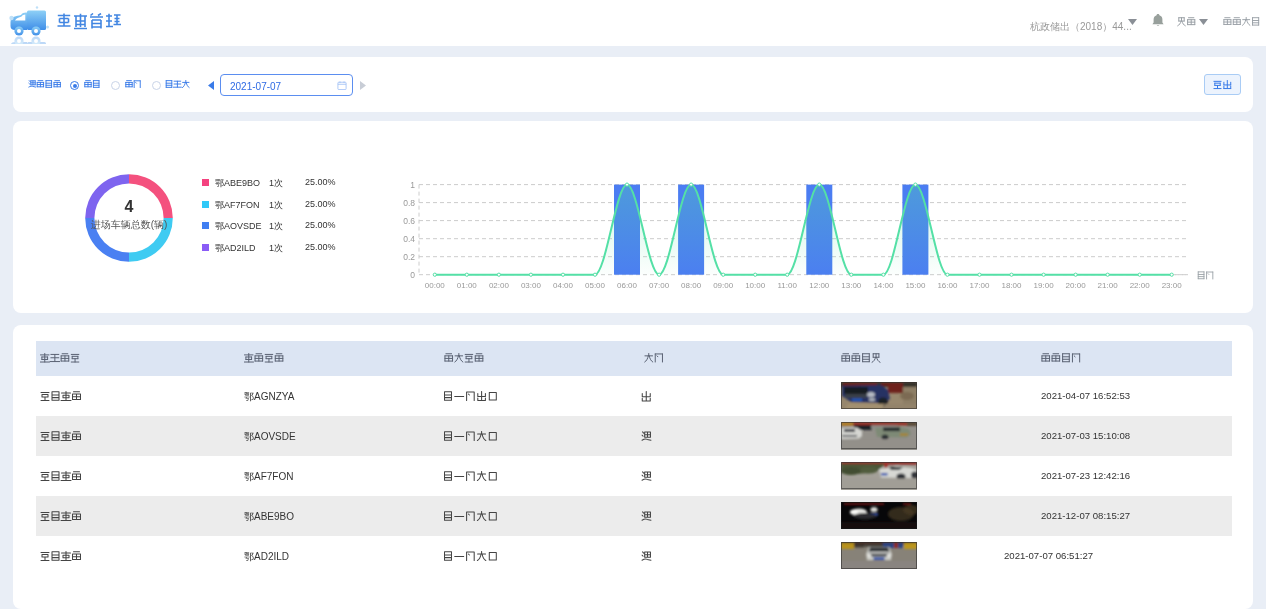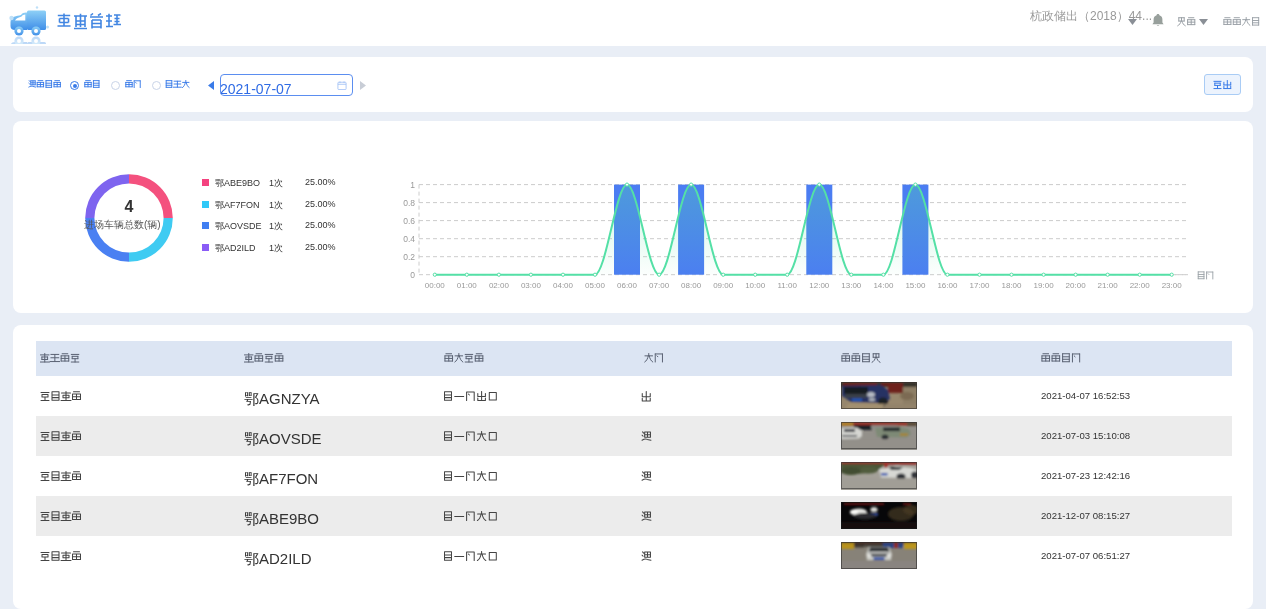--- a/index.html
+++ b/index.html
@@ -2,21 +2,21 @@
 <html><head><meta charset="utf-8"><title>车辆管理</title>
 <style>
 *{margin:0;padding:0;box-sizing:border-box}
 html,body{width:1266px;height:609px;font-family:"Liberation Sans",sans-serif;background:#e9eef6;overflow:hidden}
 .abs{position:absolute}
 .panel{position:absolute;left:13px;width:1240px;background:#fff;border-radius:8px}
 .gl{stroke:#ccc;stroke-width:1;stroke-dasharray:4,3;fill:none}
 .yl{font-size:8.5px;fill:#999;text-anchor:end;font-family:"Liberation Sans",sans-serif}
 .xl{font-size:8px;fill:#999;text-anchor:middle;font-family:"Liberation Sans",sans-serif}
 .lgt{font-size:9px;color:#333}
-.ctp{font-size:15px;color:#333;white-space:nowrap}
+.ctp{font-size:10px;color:#333;white-space:nowrap}
 .cts{font-size:9.6px;color:#333;white-space:nowrap}
 </style></head>
 <body>
 
 <div class="abs" style="left:0;top:0;width:1266px;height:46px;background:#fff"></div>
 <svg class="abs" style="left:7px;top:6px" width="42" height="38" viewBox="0 0 42 38">
 <defs>
       <linearGradient id="tg" x1="0" y1="0" x2="0" y2="1">
         <stop offset="0" stop-color="#8ed0f6"></stop>
         <stop offset="1" stop-color="#3f8ee8"></stop>
@@ -44,21 +44,21 @@
 </g>
   </svg>
 <svg class="abs" style="left:57px;top:13px" width="64" height="17" viewBox="0 0 64 17">
 <g stroke="#4286e2" stroke-width="1.6" fill="none">
 <path d="M0.8,2.5 H13.2 M7,0.5 V13 M2.5,5.5 H11.5 M2.5,9.5 H11.5 M2.5,5.5 V9.5 M11.5,5.5 V9.5 M0.5,13 H13.5"></path>
 <path d="M17,3 H30 M19,3 V14 M23.5,0.8 V14 M28,3 V14 M19,8 H28 M19,11.5 H28 M17,15.5 H30"></path>
 <path d="M33.5,2.5 L36,0.5 M41,2.5 L44,0.5 M33,4 H46 M35,7 H44 M35,7 V15.5 M35,10.5 H44 M35,14 H44 M44,7 V15.5"></path>
 <path d="M49,3 H55 M52,0.8 V14 M49,8 H55 M49,13.5 H56 M57,2 H63.5 M60,2 V11 M57.5,5.5 H62.5 M57.5,8.5 H62.5 M56.5,11.5 H64"></path>
 </g>
   </svg>
-<span class="abs" style="left:1030px;top:8px;font-size:12px;color:#999">杭政储出（2018）44...</span>
+<span class="abs" style="left:1030px;top:20px;font-size:10px;color:#999">杭政储出（2018）44...</span>
 <svg class="abs" style="left:1128px;top:19px" width="9" height="6" viewBox="0 0 9 6">
     <path d="M0,0 L9,0 L4.5,6 Z" fill="#8a8f96"></path>
   </svg>
 <svg class="abs" style="left:1152px;top:14px" width="12" height="13" viewBox="0 0 12 13">
     <path d="M6,0 C6.8,0 7.4,0.5 7.4,1.2 C9.4,1.8 10.4,3.4 10.4,5.4 L10.4,8.6 L11.6,10.2 L0.4,10.2 L1.6,8.6 L1.6,5.4 C1.6,3.4 2.6,1.8 4.6,1.2 C4.6,0.5 5.2,0 6,0 Z" fill="#98a09c"></path>
     <path d="M4.7,11 A1.5,1.5 0 0 0 7.3,11 Z" fill="#98a09c"></path>
   </svg>
 <svg class="abs" style="left:1177px;top:17px" width="21" height="12" viewBox="1177 17 21 12">
     <path d="M1178.80 17.72H1184.20M1178.80 17.72V21.05M1184.20 17.72V21.05M1178.80 21.05H1184.20M1181.50 17.72V21.05M1181.05 21.05C1180.60 23.30 1179.25 25.10 1177.72 25.82M1181.95 21.05C1182.40 23.30 1183.75 25.10 1185.28 25.82M1188.50 17.72H1193.90M1187.60 19.70H1194.80M1187.60 19.70V24.65M1194.80 19.70V24.65M1187.60 22.13H1194.80M1187.60 24.65H1194.80M1191.20 19.70V24.65" stroke="#9aa0a6" stroke-width="1.0" fill="none" stroke-linecap="round"></path>
   </svg>
@@ -83,21 +83,21 @@
     <path d="M126.60 80.64H131.40M125.80 82.40H132.20M125.80 82.40V86.80M132.20 82.40V86.80M125.80 84.56H132.20M125.80 86.80H132.20M129.00 82.40V86.80M134.16 80.80V87.60M134.16 80.80H140.24M140.24 80.80V87.60M135.60 82.40L136.40 83.20" stroke="#3a7be8" stroke-width="0.95" fill="none" stroke-linecap="round"></path>
   </svg>
 <span class="abs" style="left:152px;top:81px;width:9px;height:9px;border:1px solid #c9d4e8;border-radius:50%;background:#fff"></span>
 <svg class="abs" style="left:165px;top:80px" width="27" height="11" viewBox="165 80 27 11">
     <path d="M166.20 80.64H171.80M166.20 80.64V87.36M171.80 80.64V87.36M166.20 83.20H171.80M166.20 85.28H171.80M166.20 87.36H171.80M174.04 81.20H180.76M174.04 84.00H180.76M173.40 87.20H181.40M177.40 81.20V87.20M185.80 80.40V82.40M182.60 82.40H189.00M185.40 82.40C185.00 84.80 183.80 86.80 182.44 87.60M186.20 82.40C186.60 84.80 187.80 86.80 189.16 87.60" stroke="#3a7be8" stroke-width="0.95" fill="none" stroke-linecap="round"></path>
   </svg>
 <svg class="abs" style="left:208px;top:81px" width="6" height="9" viewBox="0 0 6 9">
     <path d="M6,0 L6,9 L0,4.5 Z" fill="#3a7be8"></path>
   </svg>
 <div class="abs" style="left:220px;top:74px;width:133px;height:22px;border:1px solid #5b8ef0;border-radius:4px;background:#fff"></div>
-<span class="abs" style="left:220px;top:81px;font-size:14px;color:#2f6be4">2021-07-07</span>
+<span class="abs" style="left:230px;top:81px;font-size:10px;color:#2f6be4">2021-07-07</span>
 <svg class="abs" style="left:337px;top:81px" width="10" height="9" viewBox="0 0 11 11">
     <rect x="0.5" y="1.5" width="10" height="9" rx="1" fill="none" stroke="#9dbef5" stroke-width="1"></rect>
     <line x1="0.5" y1="4" x2="10.5" y2="4" stroke="#9dbef5" stroke-width="1"></line>
     <line x1="3" y1="0.5" x2="3" y2="2.5" stroke="#9dbef5" stroke-width="1"></line>
     <line x1="8" y1="0.5" x2="8" y2="2.5" stroke="#9dbef5" stroke-width="1"></line>
   </svg>
 <svg class="abs" style="left:360px;top:81px" width="6" height="9" viewBox="0 0 6 9">
     <path d="M0,0 L0,9 L6,4.5 Z" fill="#c8cdd6"></path>
   </svg>
 <div class="abs" style="left:1204px;top:74px;width:37px;height:21px;background:#ecf3fd;border:1px solid #a9ccf5;border-radius:3px"></div>
@@ -106,21 +106,21 @@
   </svg>
 
 <div class="panel" style="top:121px;height:192px"></div>
 <svg class="abs" style="left:85px;top:174px" width="88" height="88" viewBox="85 174 88 88">
     <path d="M129.0,174.2A43.8,43.8 0 0 1 172.8,218.0L163.6,218.0A34.6,34.6 0 0 0 129.0,183.4Z" fill="#f4517e"></path>
     <path d="M172.8,218.0A43.8,43.8 0 0 1 129.0,261.8L129.0,252.6A34.6,34.6 0 0 0 163.6,218.0Z" fill="#3fcbf2"></path>
     <path d="M129.0,261.8A43.8,43.8 0 0 1 85.2,218.0L94.4,218.0A34.6,34.6 0 0 0 129.0,252.6Z" fill="#4a80f2"></path>
     <path d="M85.2,218.0A43.8,43.8 0 0 1 129.0,174.2L129.0,183.4A34.6,34.6 0 0 0 94.4,218.0Z" fill="#7e64ef"></path>
   </svg>
 <span class="abs" style="left:99px;top:198px;width:60px;text-align:center;font-size:16px;font-weight:bold;color:#333">4</span>
-<span class="abs" style="left:84px;top:218px;width:90px;text-align:left;font-size:10px;color:#555;white-space:nowrap">进场车辆总数(辆)</span>
+<span class="abs" style="left:84px;top:218px;width:90px;text-align:center;font-size:10px;color:#555;white-space:nowrap">进场车辆总数(辆)</span>
 <div class="abs" style="left:202px;top:179px;width:7px;height:7px;background:#f4427f"></div>
 <span class="abs lgt" style="left:215px;top:177px">鄂ABE9BO</span>
 <span class="abs lgt" style="left:269px;top:177px">1次</span>
 <span class="abs lgt" style="left:305px;top:177px">25.00%</span>
 <div class="abs" style="left:202px;top:201px;width:7px;height:7px;background:#30c9f8"></div>
 <span class="abs lgt" style="left:215px;top:199px">鄂AF7FON</span>
 <span class="abs lgt" style="left:269px;top:199px">1次</span>
 <span class="abs lgt" style="left:305px;top:199px">25.00%</span>
 <div class="abs" style="left:202px;top:222px;width:7px;height:7px;background:#417ff2"></div>
 <span class="abs lgt" style="left:215px;top:220px">鄂AOVSDE</span>
@@ -398,12 +398,12 @@
 <path d="M28,5 L48,5 L51,12 L50,18 L26,18 L25,12 Z" fill="#cccdc8"></path>
 <path d="M29,5.5 L47,5.5 L48.5,9.5 L27.5,9.5 Z" fill="#24272c"></path>
 <rect x="28" y="11.5" width="20" height="3.2" fill="#595b5e"></rect>
 <rect x="32.5" y="15.5" width="11" height="2.4" fill="#274aa6"></rect>
 <ellipse cx="28.5" cy="13.5" rx="2" ry="1.6" fill="#e8e8e4"></ellipse>
 <ellipse cx="47.5" cy="13.5" rx="2" ry="1.6" fill="#e8e8e4"></ellipse>
 <rect x="0" y="19" width="76" height="8" fill="#898480"></rect>
       </g>
       <rect x="0.5" y="0.5" width="75" height="26" fill="none" stroke="rgba(25,25,28,0.5)" stroke-width="1"></rect>
     </svg></div>
-<span class="abs cts" style="left:1041px;top:550px">2021-07-07 06:51:27</span>
+<span class="abs cts" style="left:1004px;top:550px">2021-07-07 06:51:27</span>
 </body></html>

